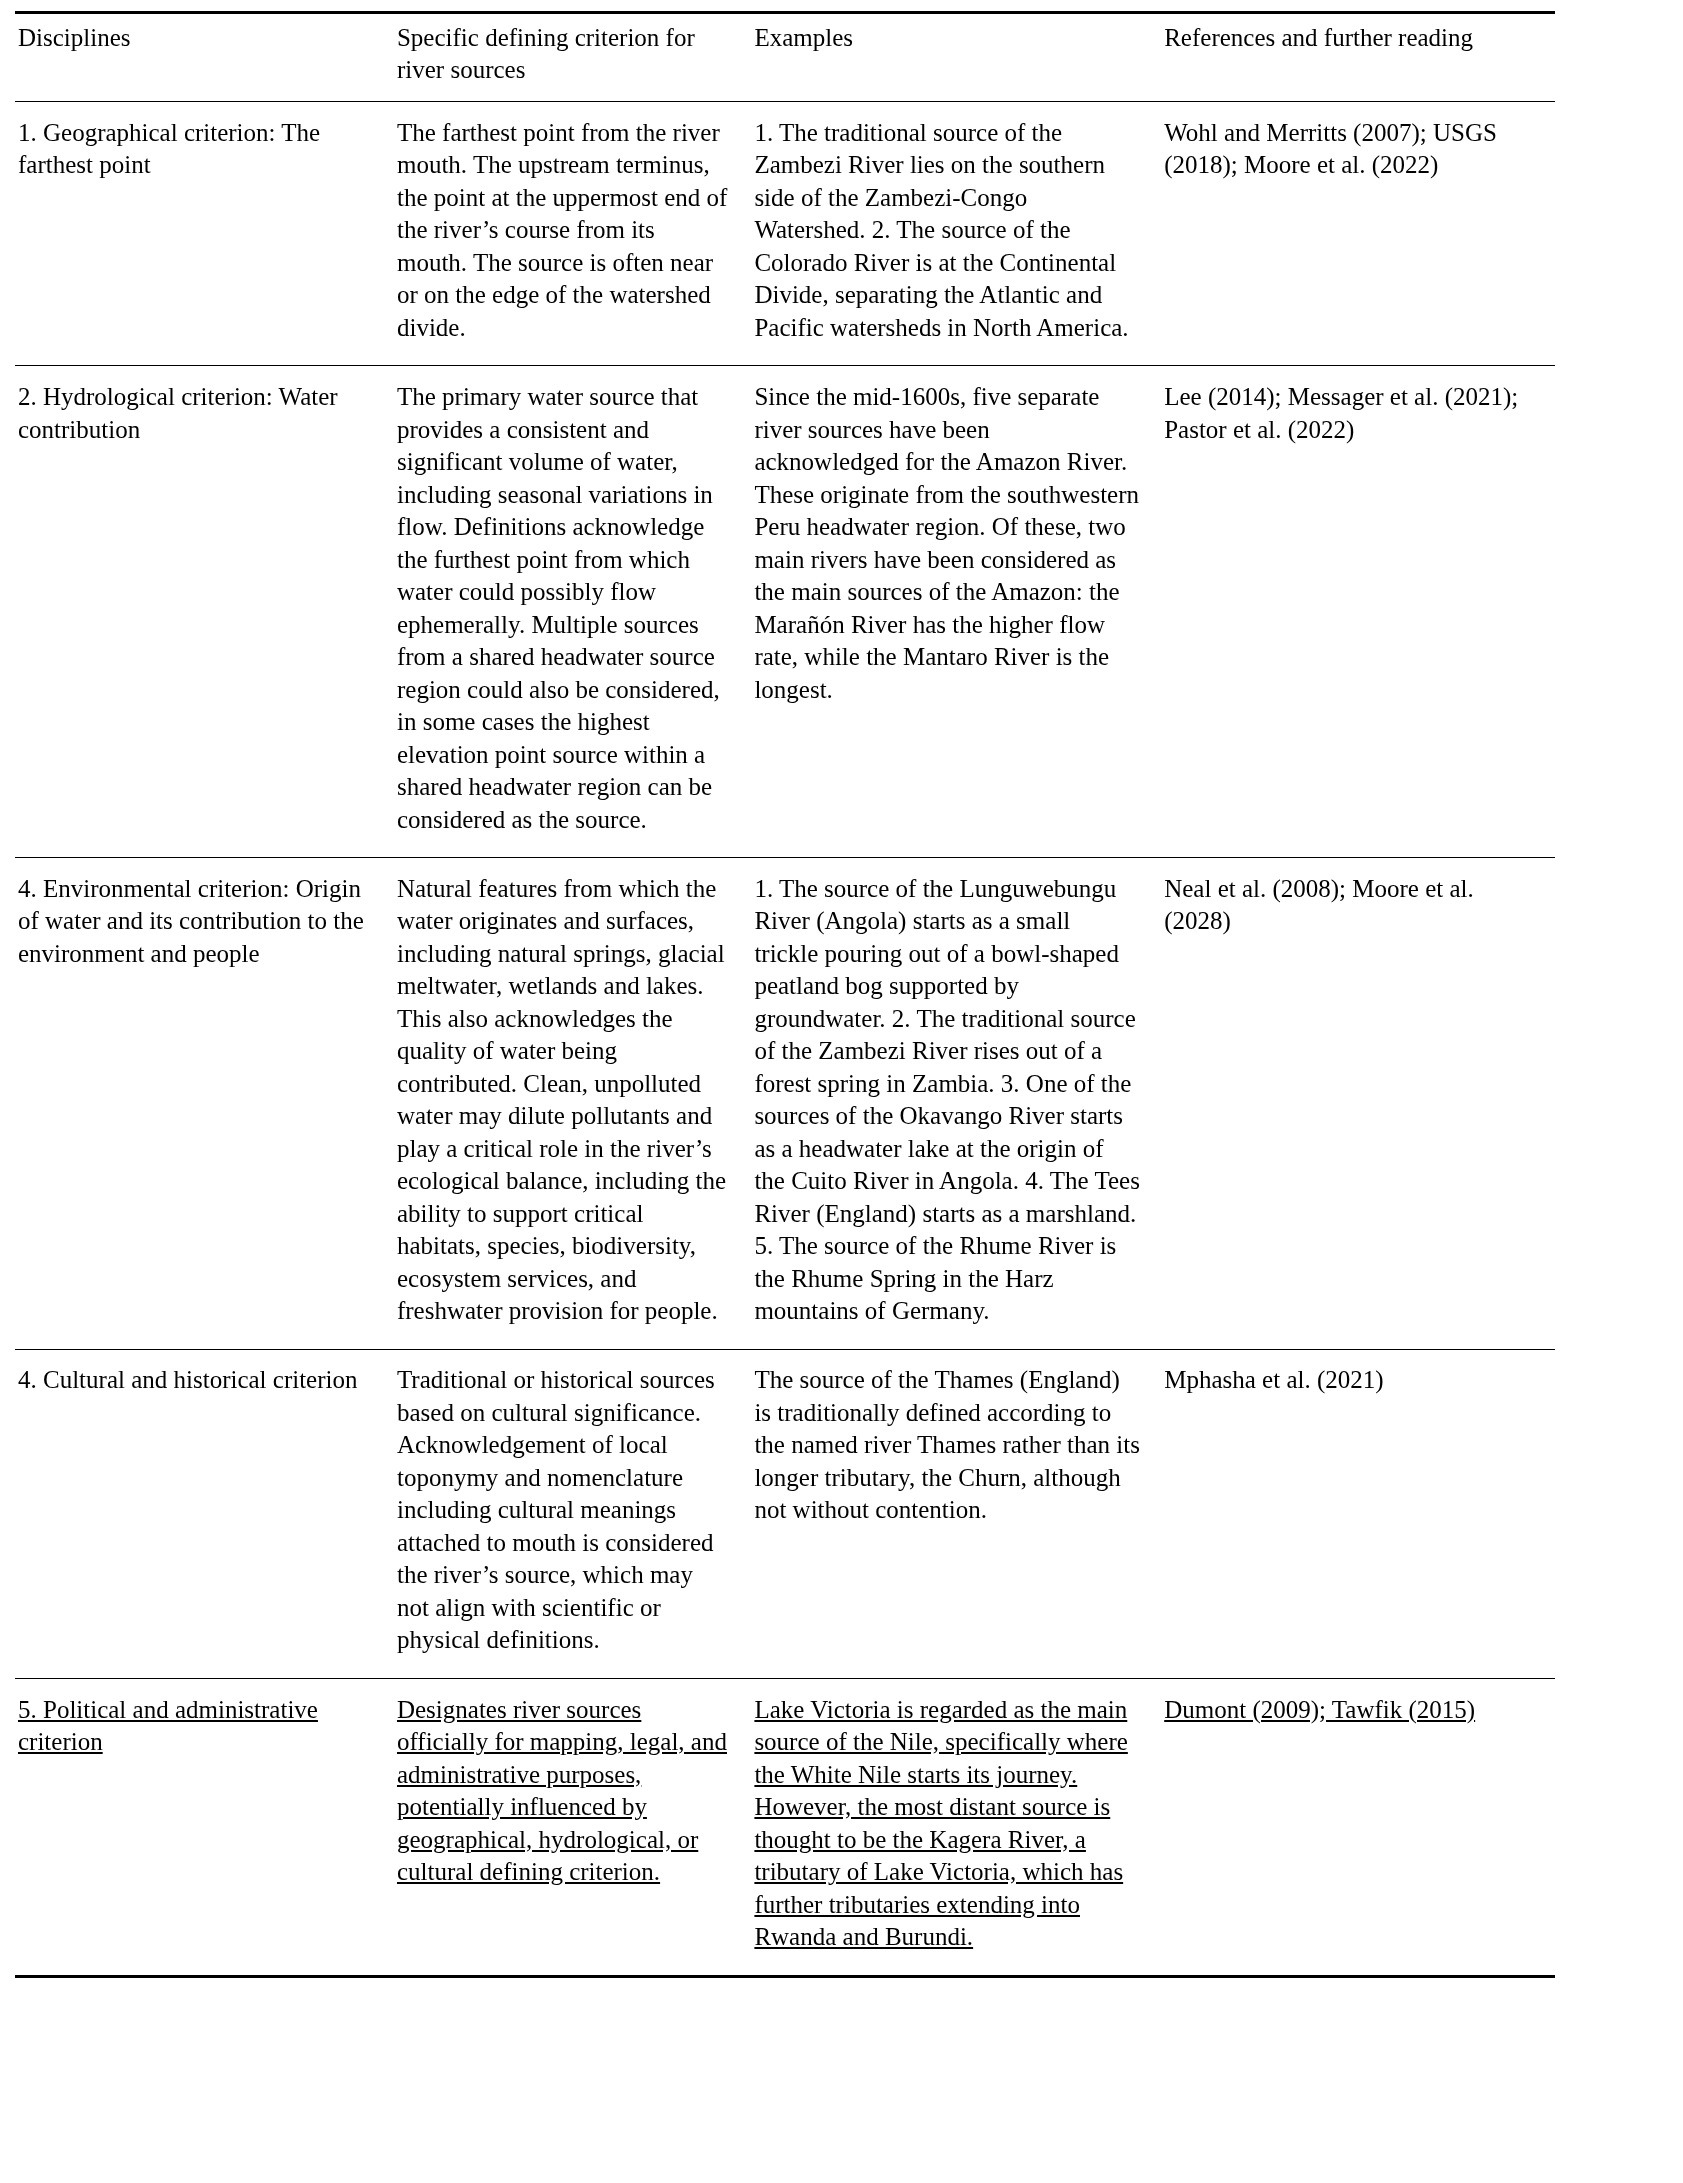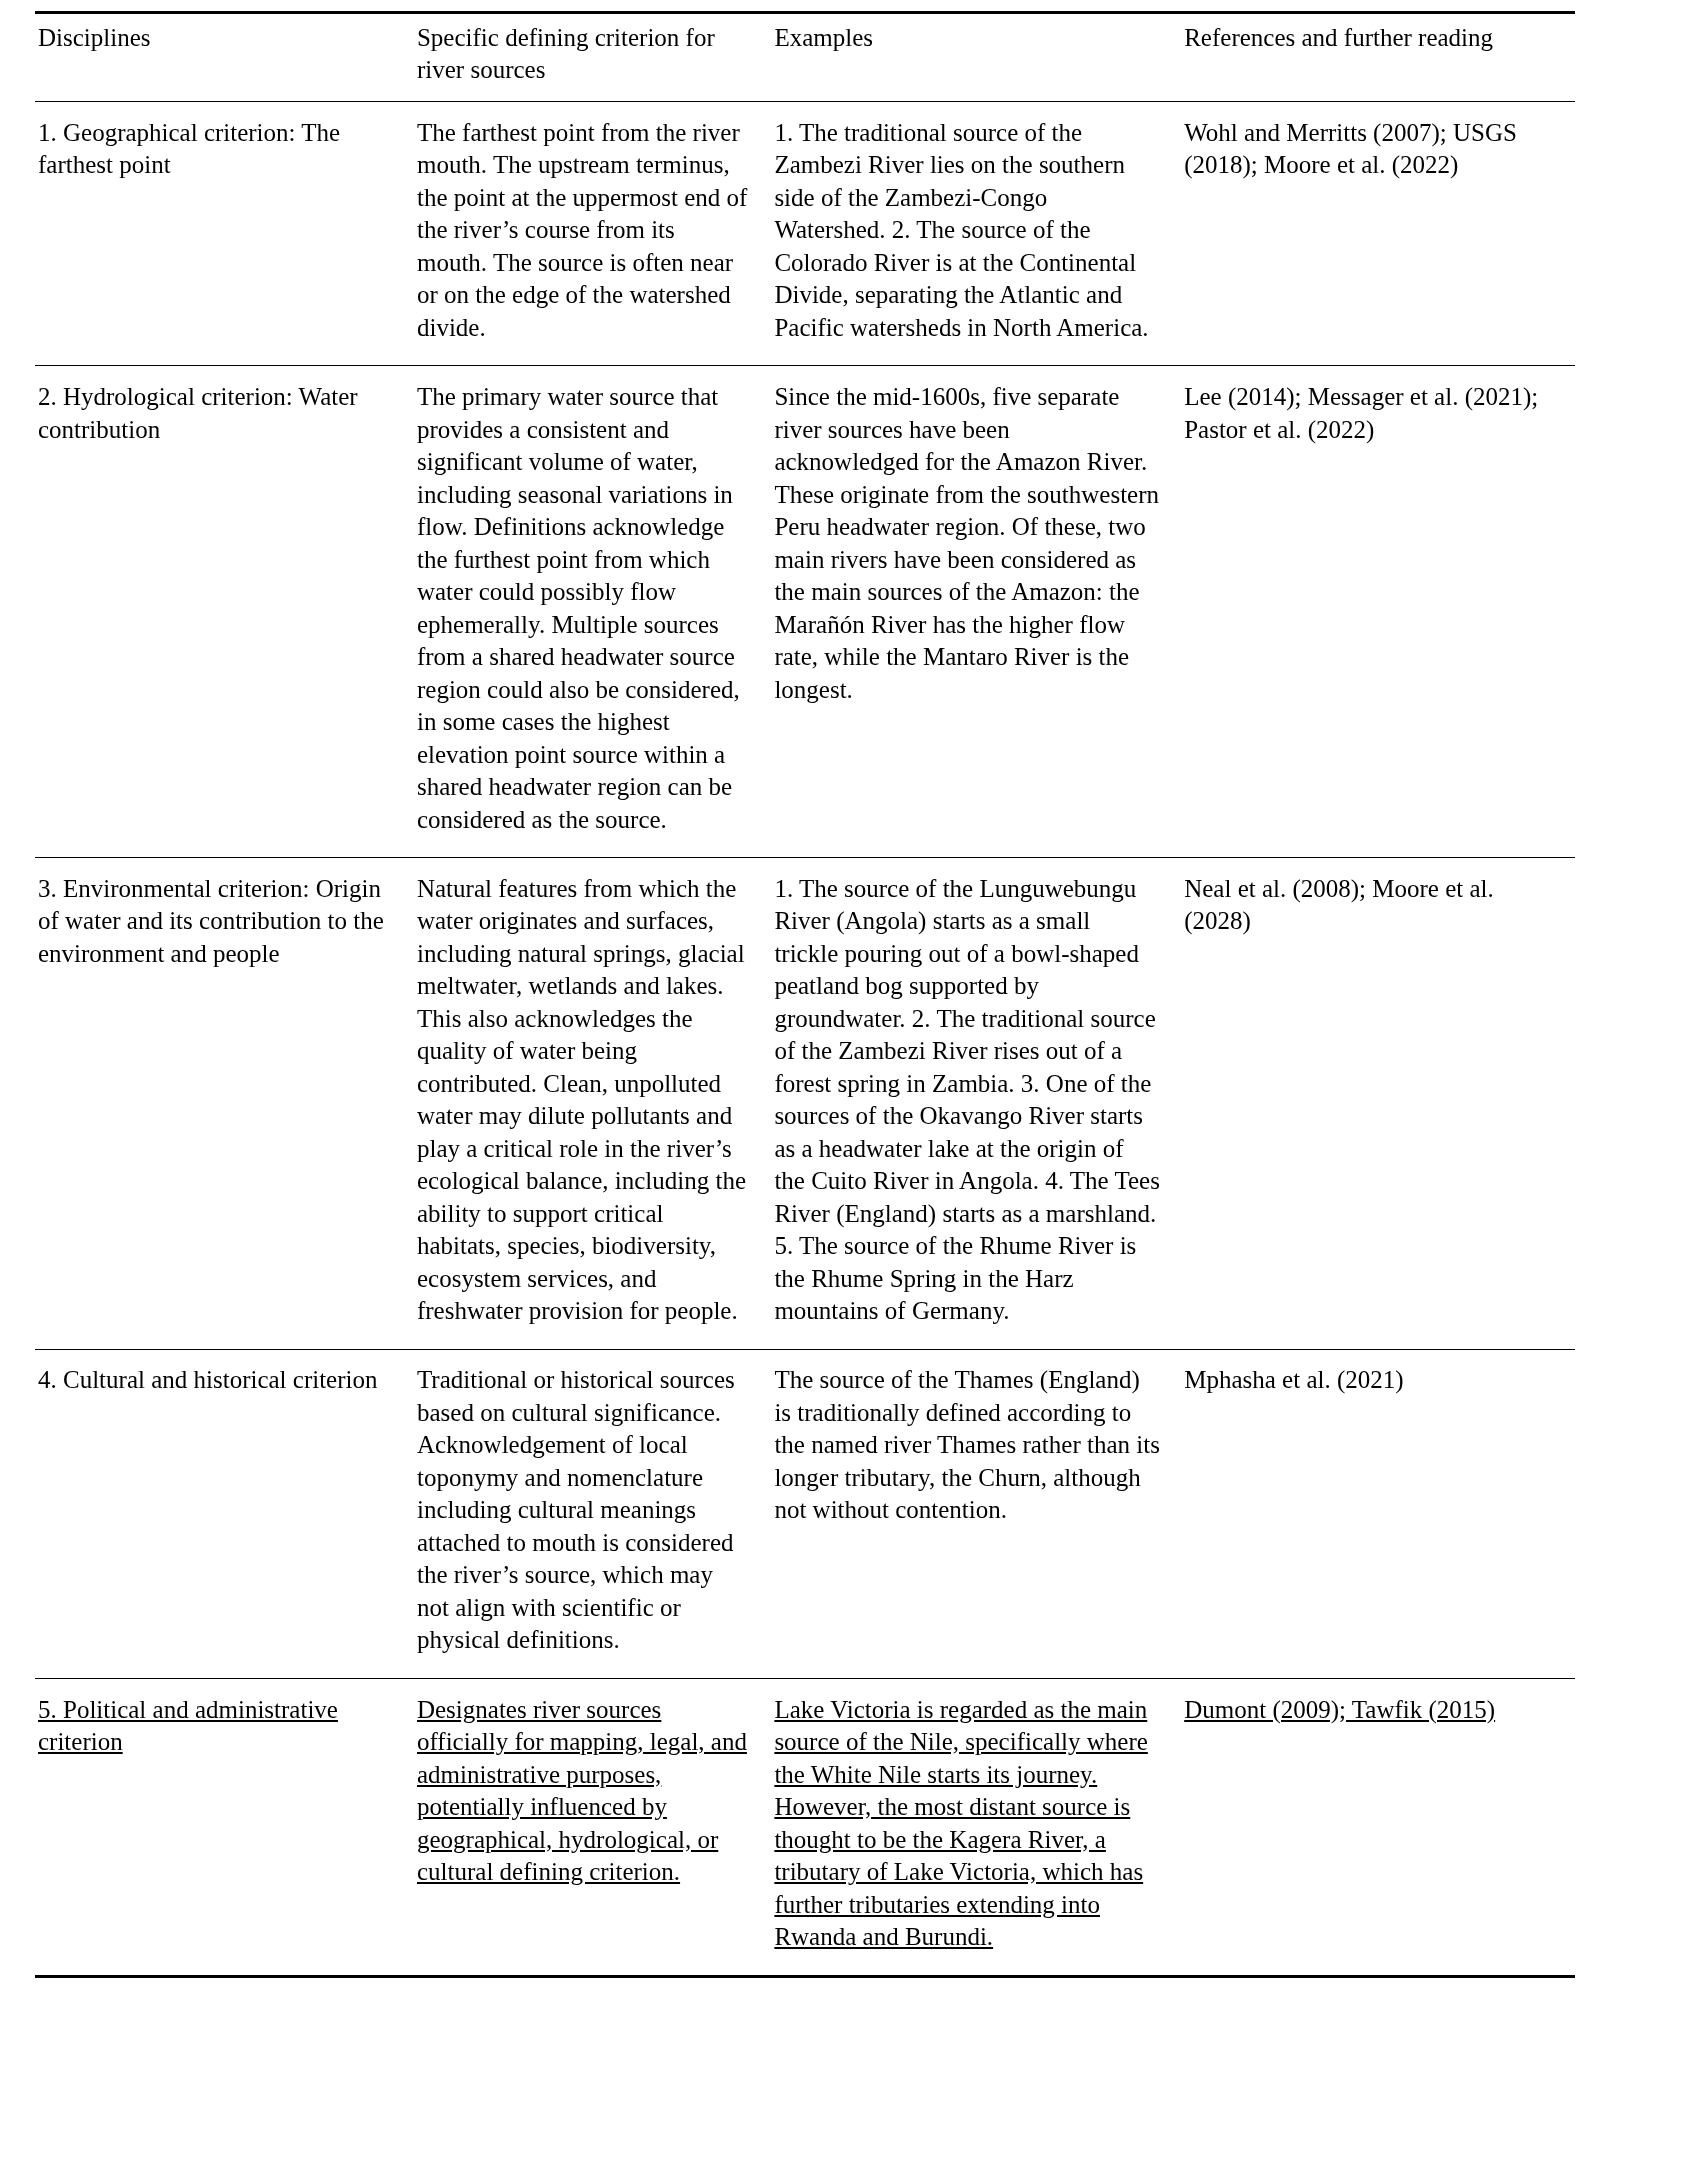--- a/index.html
+++ b/index.html
@@ -9,21 +9,20 @@
   }
   body {
     width: 1683px;
     font-family: "Liberation Serif", "DejaVu Serif", serif;
     color: #000000;
   }
   .page {
     width: 1570px;
     box-sizing: border-box;
     padding: 11.4px 14.7px 8.1px 14.7px;
-    margin-left: 20px;
   }
   table.criteria-table {
     width: 100%;
     border-collapse: collapse;
     table-layout: fixed;
   }
   table.criteria-table col.c1 { width: 24.6%; }
   table.criteria-table col.c2 { width: 23.2%; }
   table.criteria-table col.c3 { width: 26.6%; }
   table.criteria-table col.c4 { width: 25.6%; }
@@ -85,21 +84,21 @@
         <td class="cell-examples">1. The traditional source of the Zambezi River lies on the southern side of the Zambezi-Congo Watershed. 2. The source of the Colorado River is at the Continental Divide, separating the Atlantic and Pacific watersheds in North America.</td>
         <td class="cell-references">Wohl and Merritts (2007); USGS (2018); Moore et al. (2022)</td>
       </tr>
       <tr>
         <td class="cell-discipline">2. Hydrological criterion: Water contribution</td>
         <td class="cell-criterion">The primary water source that provides a consistent and significant volume of water, including seasonal variations in flow. Definitions acknowledge the furthest point from which water could possibly flow ephemerally. Multiple sources from a shared headwater source region could also be considered, in some cases the highest elevation point source within a shared headwater region can be considered as the source.</td>
         <td class="cell-examples">Since the mid-1600s, five separate river sources have been acknowledged for the Amazon River. These originate from the southwestern Peru headwater region. Of these, two main rivers have been considered as the main sources of the Amazon: the Marañón River has the higher flow rate, while the Mantaro River is the longest.</td>
         <td class="cell-references">Lee (2014); Messager et al. (2021); Pastor et al. (2022)</td>
       </tr>
       <tr>
-        <td class="cell-discipline">3. Environmental criterion: Origin of water and its contribution to the environment and people</td>
+        <td class="cell-discipline">4. Environmental criterion: Origin of water and its contribution to the environment and people</td>
         <td class="cell-criterion">Natural features from which the water originates and surfaces, including natural springs, glacial meltwater, wetlands and lakes. This also acknowledges the quality of water being contributed. Clean, unpolluted water may dilute pollutants and play a critical role in the river’s ecological balance, including the ability to support critical habitats, species, biodiversity, ecosystem services, and freshwater provision for people.</td>
         <td class="cell-examples">1. The source of the Lunguwebungu River (Angola) starts as a small trickle pouring out of a bowl-shaped peatland bog supported by groundwater. 2. The traditional source of the Zambezi River rises out of a forest spring in Zambia. 3. One of the sources of the Okavango River starts as a headwater lake at the origin of the Cuito River in Angola. 4. The Tees River (England) starts as a marshland. 5. The source of the Rhume River is the Rhume Spring in the Harz mountains of Germany.</td>
         <td class="cell-references">Neal et al. (2008); Moore et al. (2028)</td>
       </tr>
       <tr>
         <td class="cell-discipline">4. Cultural and historical criterion</td>
         <td class="cell-criterion">Traditional or historical sources based on cultural significance. Acknowledgement of local toponymy and nomenclature including cultural meanings attached to mouth is considered the river’s source, which may not align with scientific or physical definitions.</td>
         <td class="cell-examples">The source of the Thames (England) is traditionally defined according to the named river Thames rather than its longer tributary, the Churn, although not without contention.</td>
         <td class="cell-references">Mphasha et al. (2021)</td>
       </tr>

